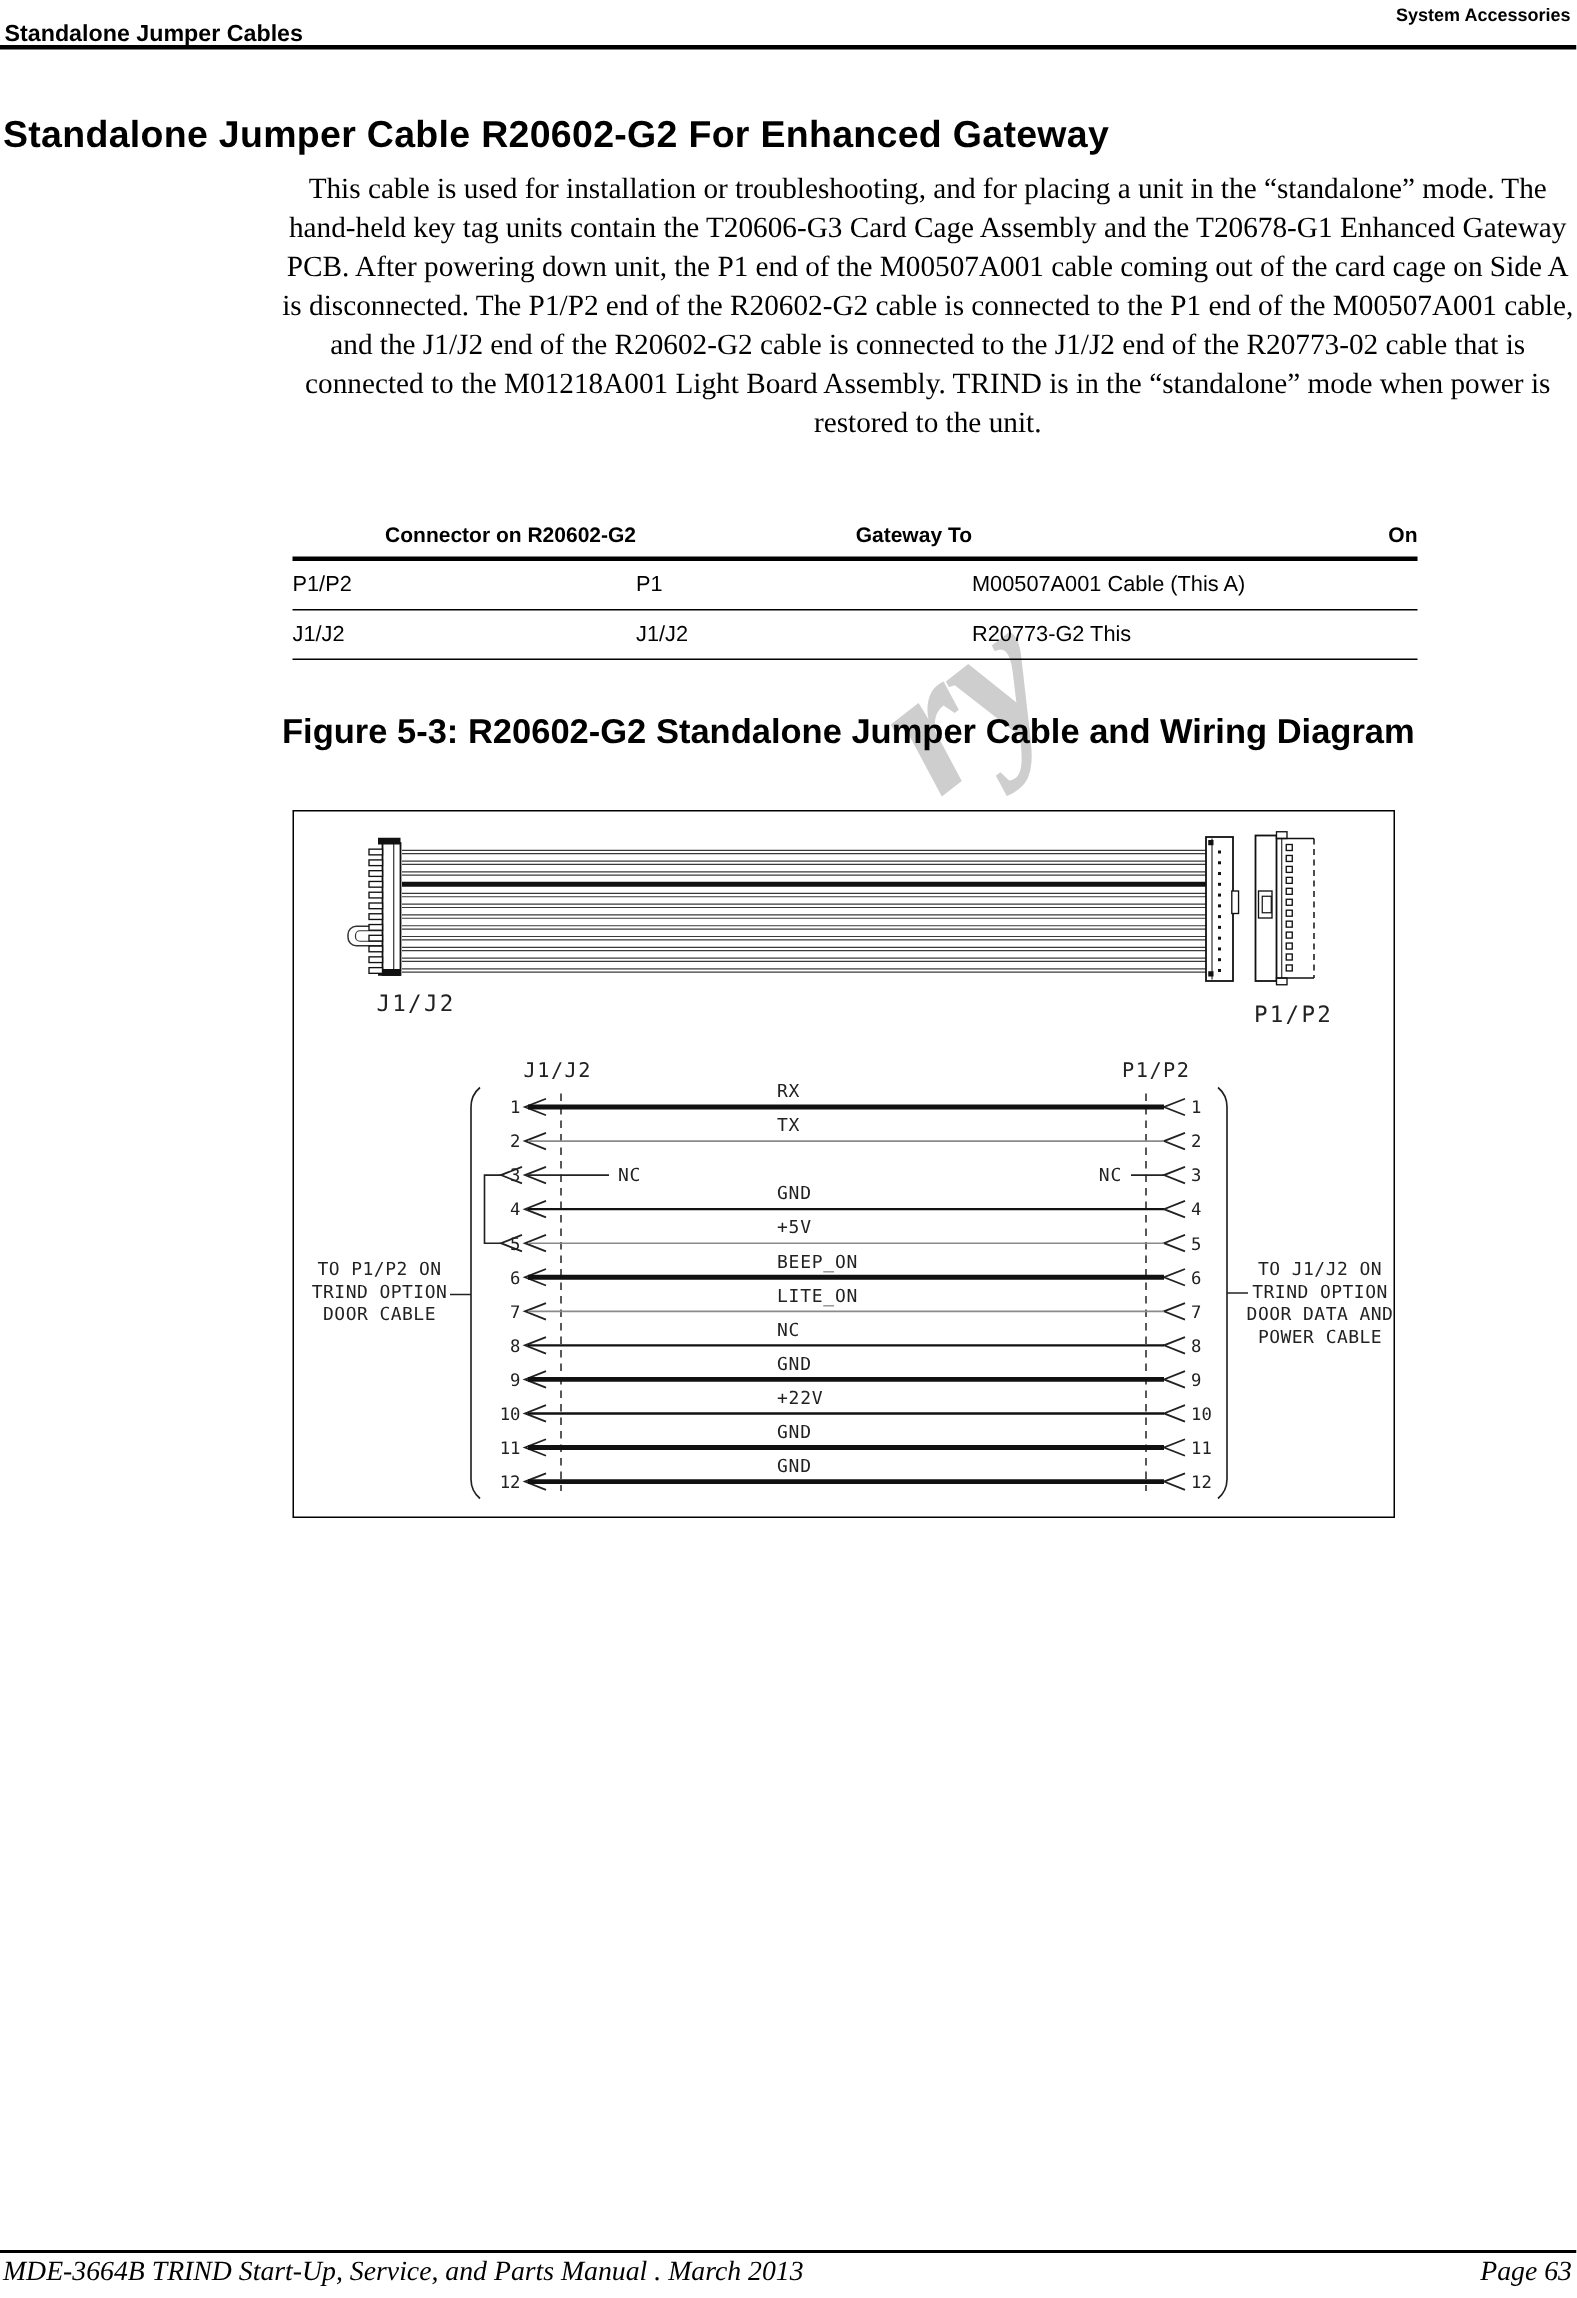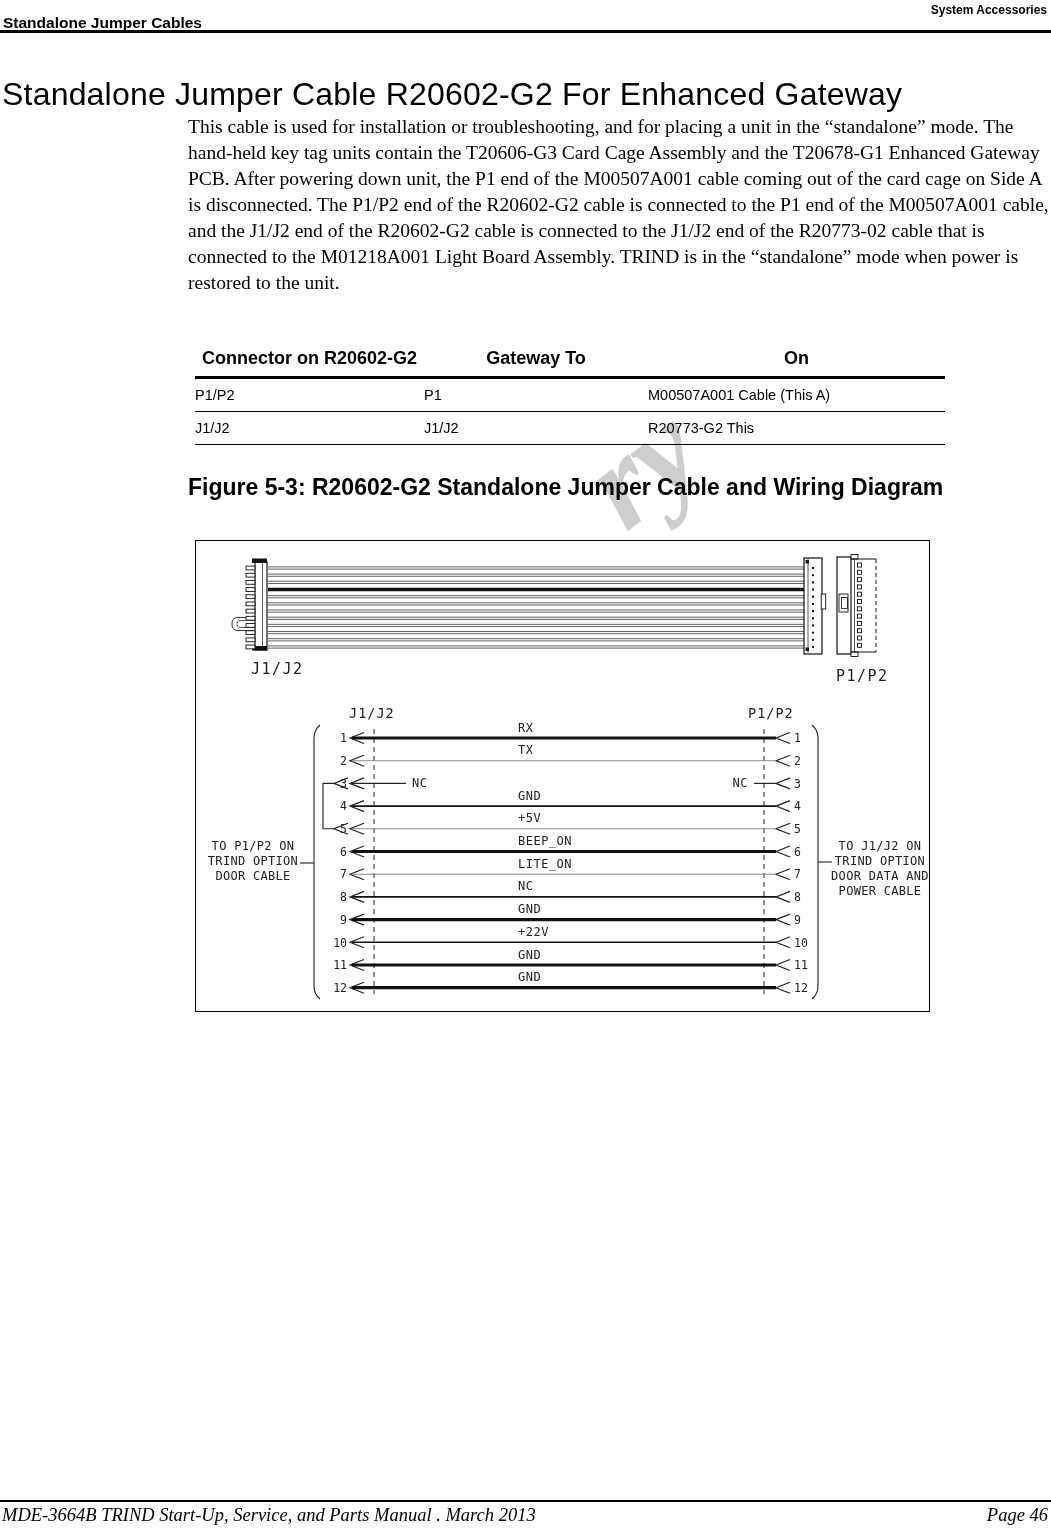--- a/index.html
+++ b/index.html
@@ -1,29 +1,29 @@
 <!DOCTYPE html>
 <html><head>
 <meta charset="utf-8">
 <style>
   html,body{margin:0;padding:0}
   body{width:1051px;height:1532px;background:#fff;position:relative;overflow:hidden;
        font-family:"Liberation Sans",sans-serif;color:#000}
   .hdr-l{position:absolute;left:3px;top:14px;font-size:15.5px;font-weight:bold}
   .hdr-r{position:absolute;right:4px;top:3px;font-size:12px;font-weight:bold}
   .hdr-rule{position:absolute;left:0;top:30px;width:1051px;height:3px;background:#000}
-  .title{position:absolute;left:2px;top:76px;font-size:32px;font-weight:normal;letter-spacing:.2px}
+  .title{position:absolute;left:2px;top:76px;font-size:25px;font-weight:bold;letter-spacing:.2px}
   .body-text{position:absolute;left:188px;top:114px;width:861px;
-             font-family:"Liberation Serif",serif;font-size:19.5px;line-height:26px;text-align:left}
+             font-family:"Liberation Serif",serif;font-size:19.5px;line-height:26px;text-align:center}
   .watermark{position:absolute;left:588px;top:402px;font-size:128px;line-height:1;
              font-family:"Liberation Serif",serif;font-style:italic;font-weight:bold;
              color:#c9c9c9;transform:rotate(-38deg);opacity:.9}
   table.tbl{position:absolute;left:195px;top:344px;width:750px;border-collapse:collapse;
             font-size:14.5px;z-index:2}
-  table.tbl th{text-align:center;font-weight:bold;padding:4px 0 7px 0;border-bottom:3.5px solid #000;font-size:18px}
+  table.tbl th{text-align:right;font-weight:bold;padding:4px 0 7px 0;border-bottom:3.5px solid #000;font-size:14px}
   table.tbl td{padding:8px 0;border-bottom:1.5px solid #000}
   .c1{width:229px}.c2{width:224px}.c3{width:297px}
   .caption{position:absolute;left:188px;top:474px;font-size:23px;font-weight:bold;z-index:2}
   .figbox{position:absolute;left:195px;top:540px;width:733px;height:470px;
           border:1.6px solid #000;background:#fff;z-index:2}
   .ftr-rule{position:absolute;left:0;top:1500px;width:1051px;height:2px;background:#000}
   .ftr-l{position:absolute;left:2px;top:1505px;font-family:"Liberation Serif",serif;
          font-style:italic;font-size:18.5px}
   .ftr-r{position:absolute;right:3px;top:1505px;font-family:"Liberation Serif",serif;
          font-style:italic;font-size:18.5px}
@@ -258,13 +258,13 @@
           <polyline points="152,236.9 138,242.4 152,247.9" fill="none" stroke="#222" stroke-width="1.2"></polyline>
           <polyline points="152,282.3 138,287.8 152,293.3" fill="none" stroke="#222" stroke-width="1.2"></polyline>
           <path d="M138,242.4 L127,242.4 L127,287.8 L138,287.8" fill="none" stroke="#222" stroke-width="1.1"></path>
         </g>
     </g>
   </svg>
 </div>
 
 <div class="ftr-rule"></div>
 <div class="ftr-l">MDE-3664B TRIND Start-Up, Service, and Parts Manual . March 2013</div>
-<div class="ftr-r">Page 46</div>
+<div class="ftr-r">Page 63</div>
 
 </body></html>

